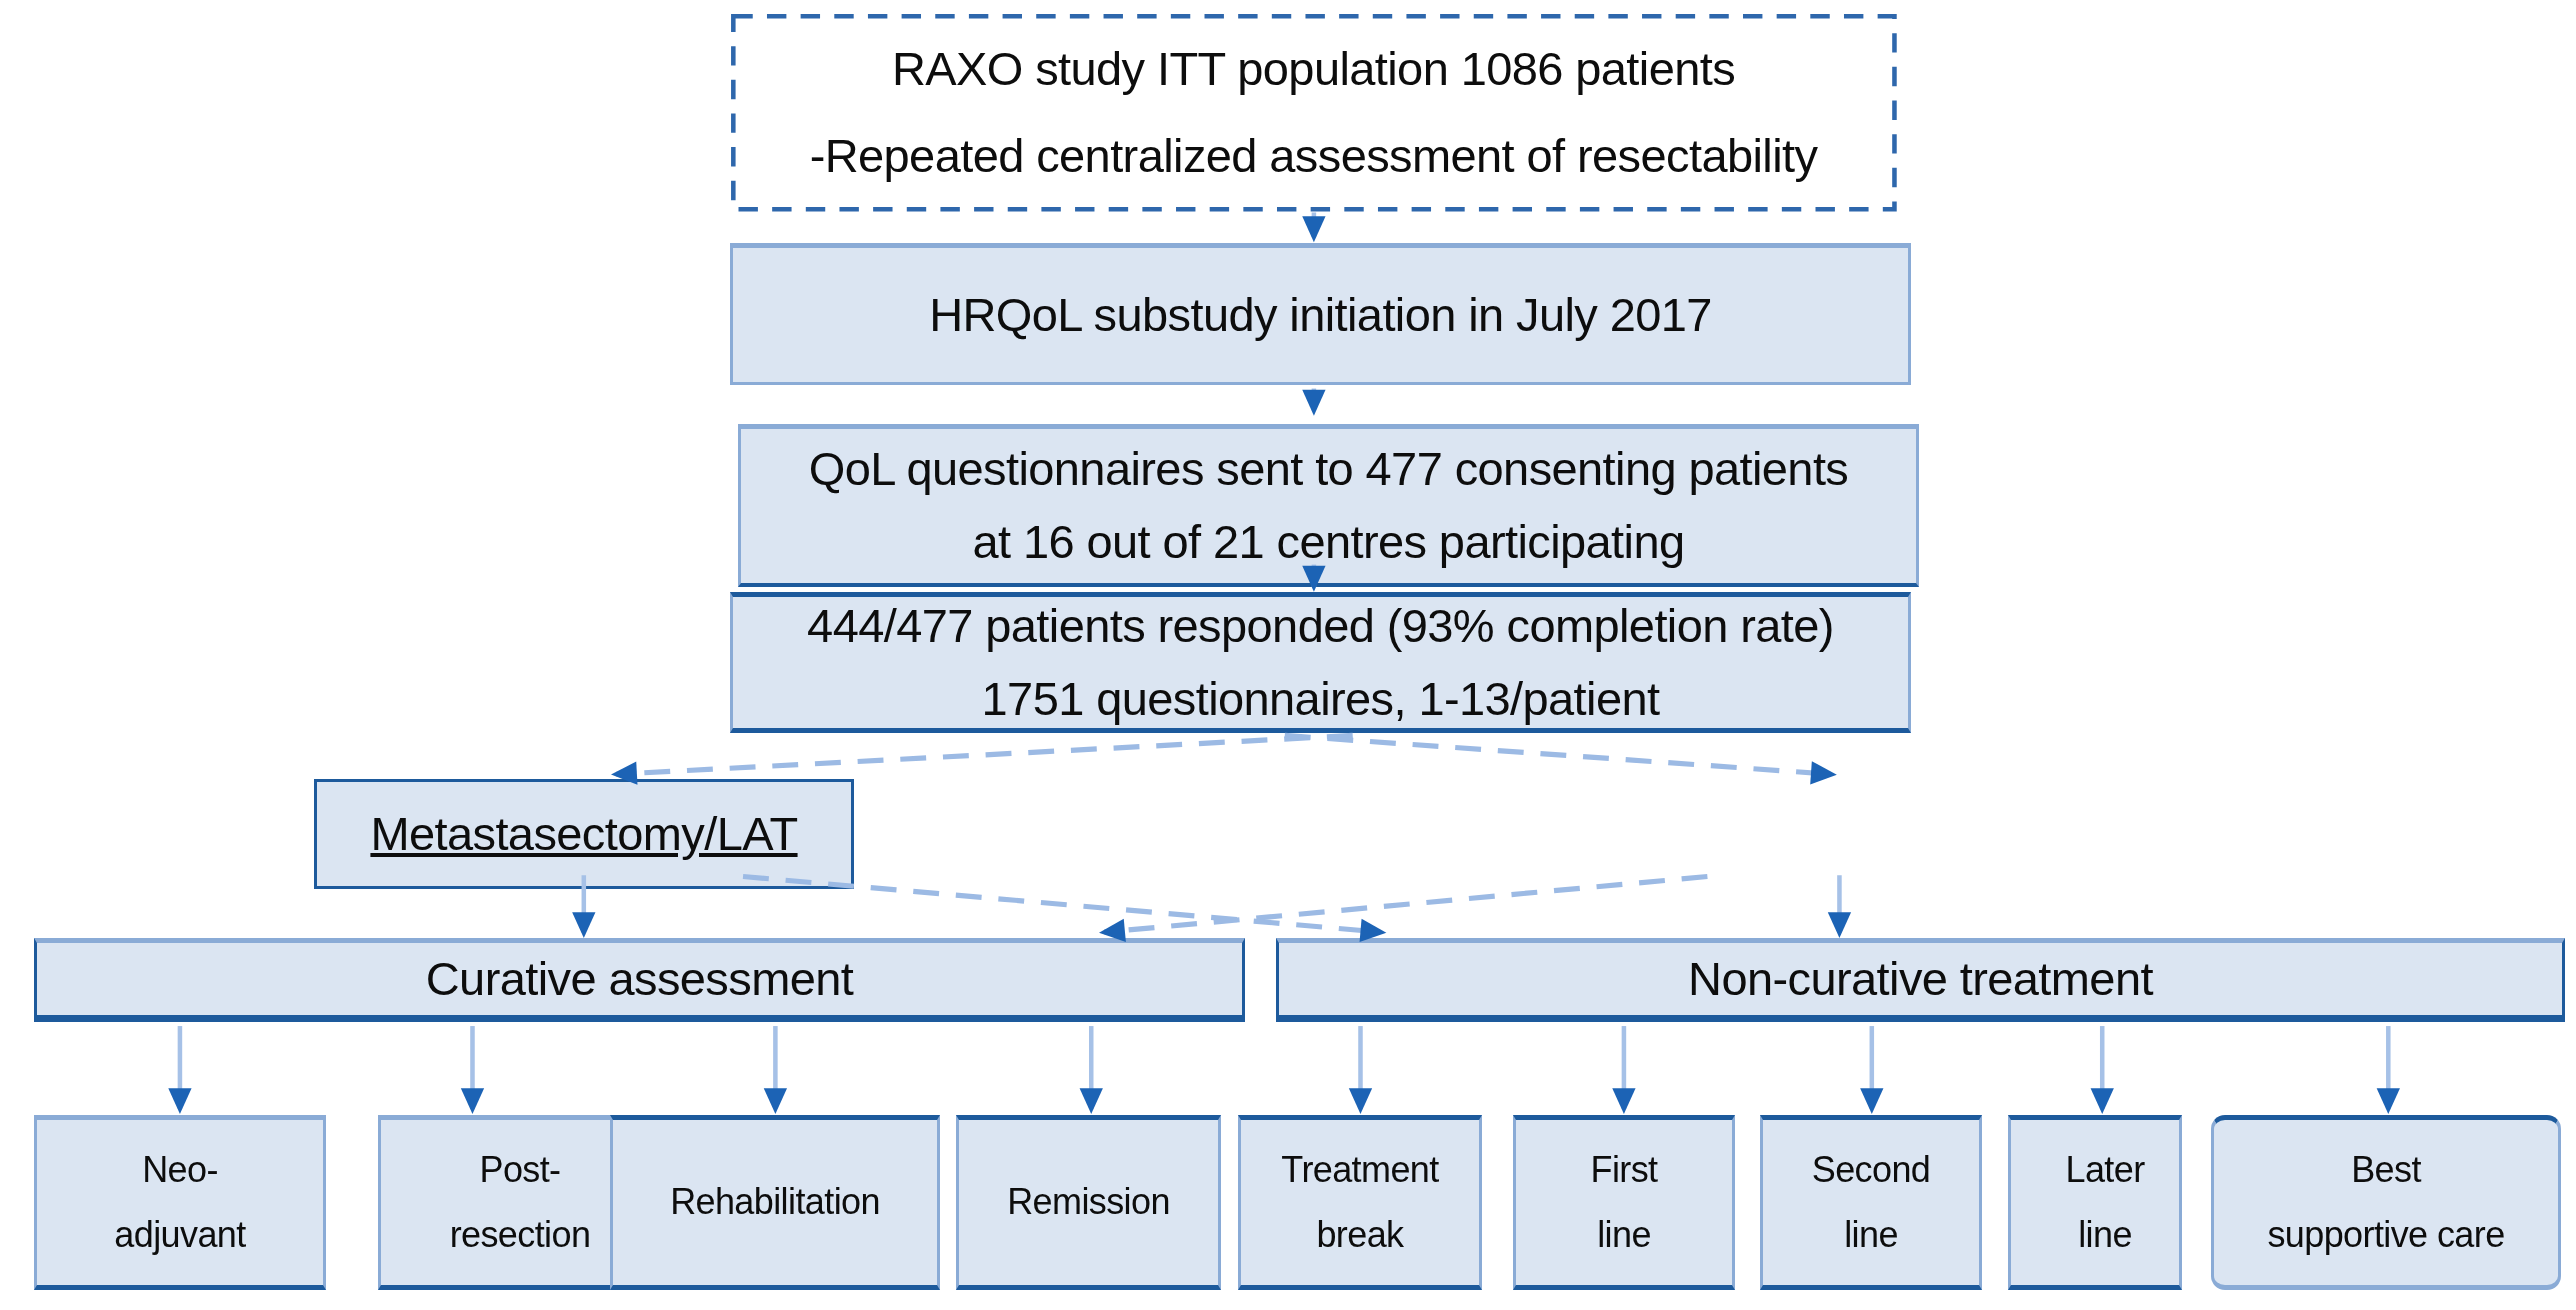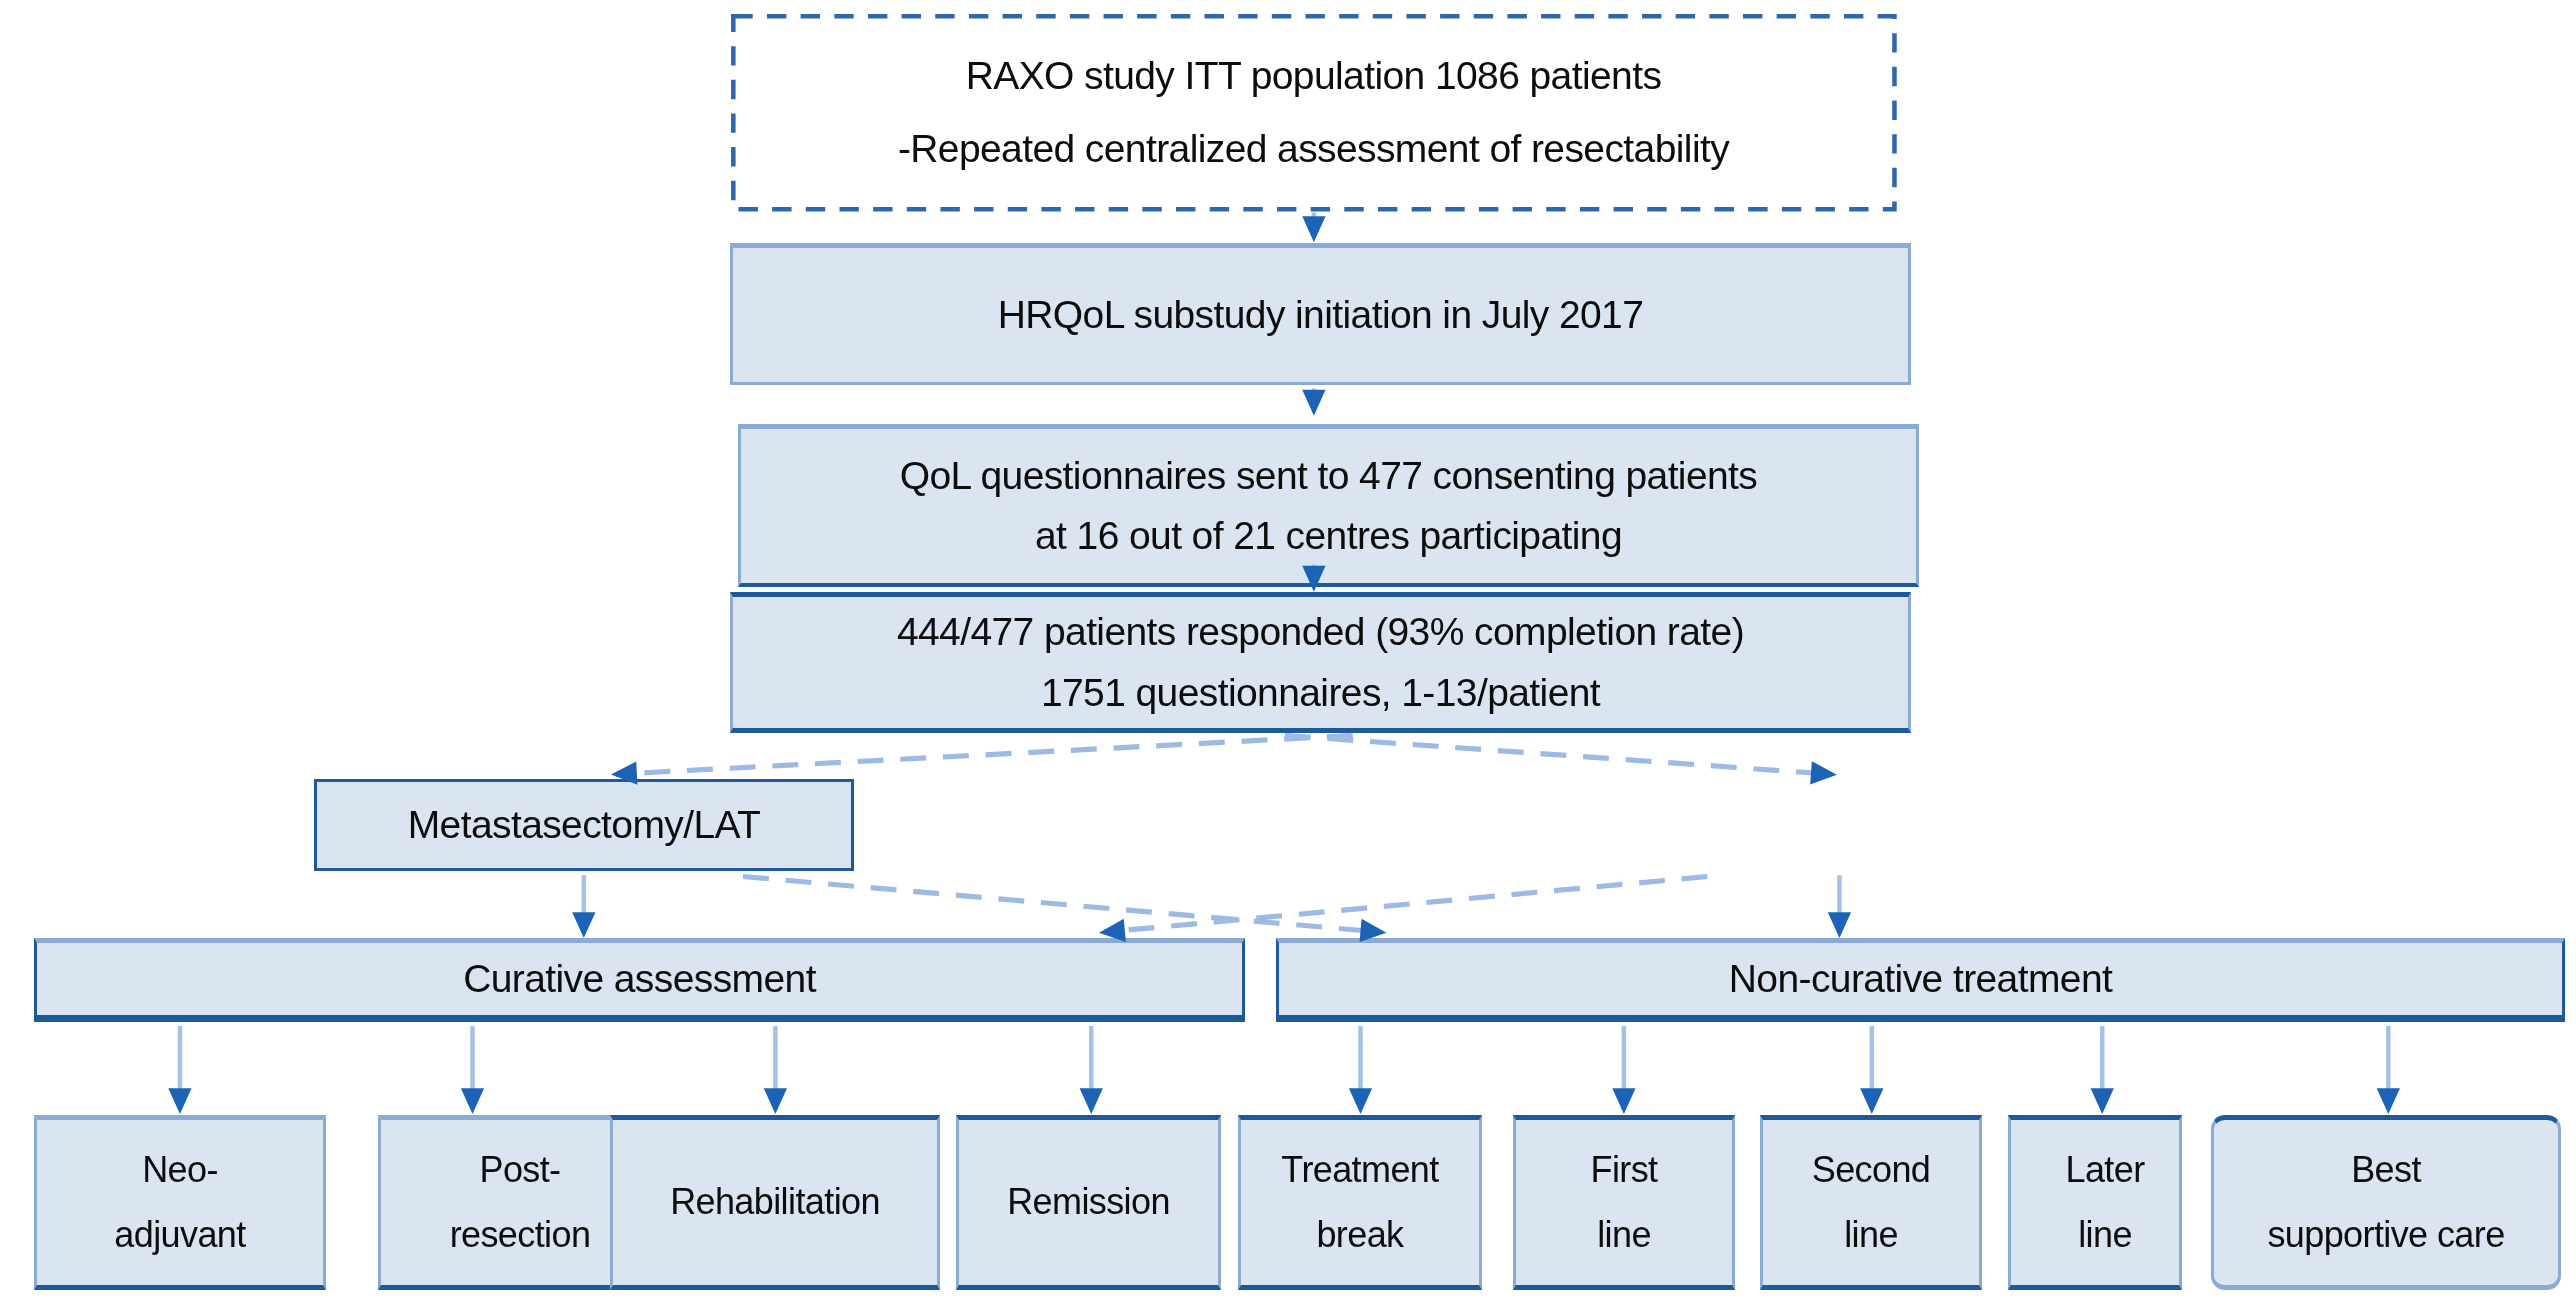--- a/index.html
+++ b/index.html
@@ -8,32 +8,32 @@
     --arrowhead:#1c63b5; --text:#0d0d0d; --page-bg:#ffffff;
   }
   html,body{margin:0;padding:0;background:var(--page-bg);}
   #canvas{
     position:relative;width:2576px;height:1311px;background:var(--page-bg);
     font-family:"Liberation Sans",sans-serif;color:var(--text);
   }
   .node{
     position:absolute;display:flex;align-items:center;justify-content:center;
     text-align:center;background:var(--box-fill);box-sizing:border-box;
-    font-size:39px;line-height:1.55;letter-spacing:-0.6px;z-index:1;
+    font-size:47px;line-height:1.55;letter-spacing:-0.6px;z-index:1;
   }
   .node .lbl{white-space:pre;}
   .n-raxo{left:733px;top:16px;width:1161px;height:193px;background:transparent;line-height:1.85;}
   .n-hrqol{left:730px;top:243px;width:1181px;height:142px;
     border:3.2px solid var(--border-steel);border-top-width:5.8px;}
   .n-qol{left:730px;top:424px;width:1181px;height:163px;
     border:3.2px solid var(--border-steel);border-top-width:5.2px;border-bottom:4.5px solid var(--border-navy);margin-left:8px;}
   .n-responded{left:730px;top:592px;width:1181px;height:141px;
     border-left:3.2px solid var(--border-steel);border-right:3.2px solid var(--border-steel);
     border-top:5.2px solid var(--border-navy);border-bottom:5.2px solid var(--border-navy);}
-  .n-metastasectomy{left:314px;top:779px;width:540px;height:92px;border:3.9px solid var(--border-navy);}
+  .n-metastasectomy{left:314px;top:779px;width:540px;height:110px;border:3.9px solid var(--border-navy);text-decoration:underline;}
   .n-systemic{left:1595px;top:779px;width:520px;height:93px;
     border:3.9px solid var(--border-navy);border-top:5.2px solid var(--border-steel);}
   .n-curative{left:34px;top:938px;width:1211px;height:84px;
     border:3.2px solid var(--border-navy);border-top:5.8px solid var(--border-steel);
     border-bottom:7.1px solid var(--border-navy);}
   .n-noncurative{left:1276px;top:938px;width:1289px;height:84px;
     border:3.2px solid var(--border-navy);border-top:5.8px solid var(--border-steel);
     border-bottom:7.1px solid var(--border-navy);}
   .leaf{
     top:1115px;height:175px;font-size:36px;line-height:1.8;

